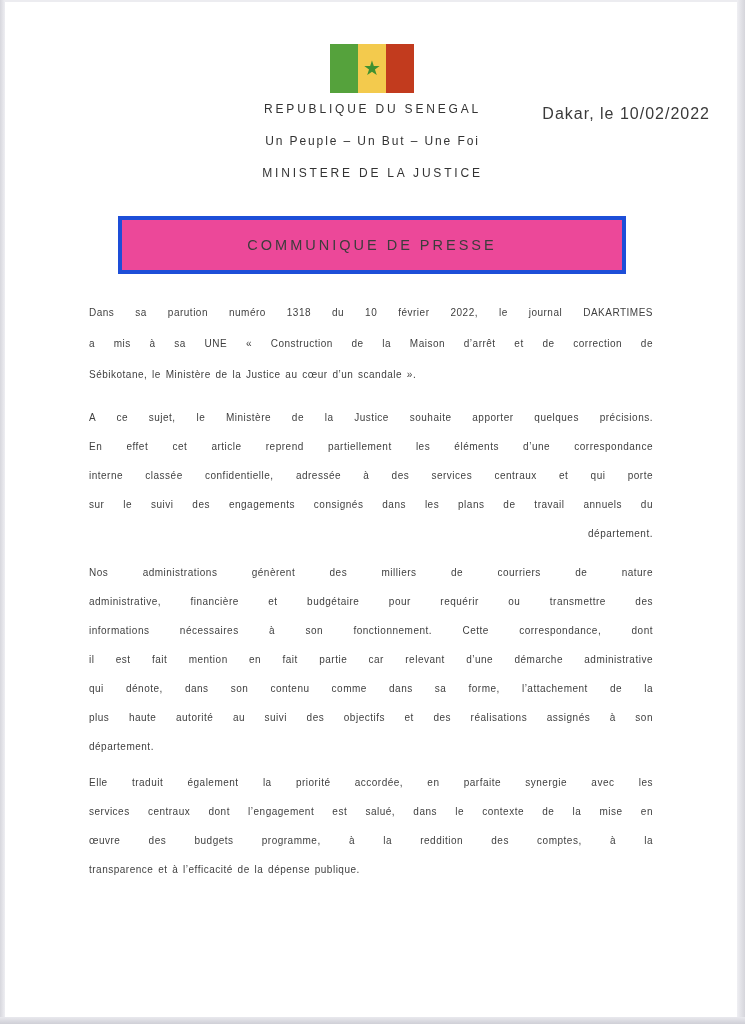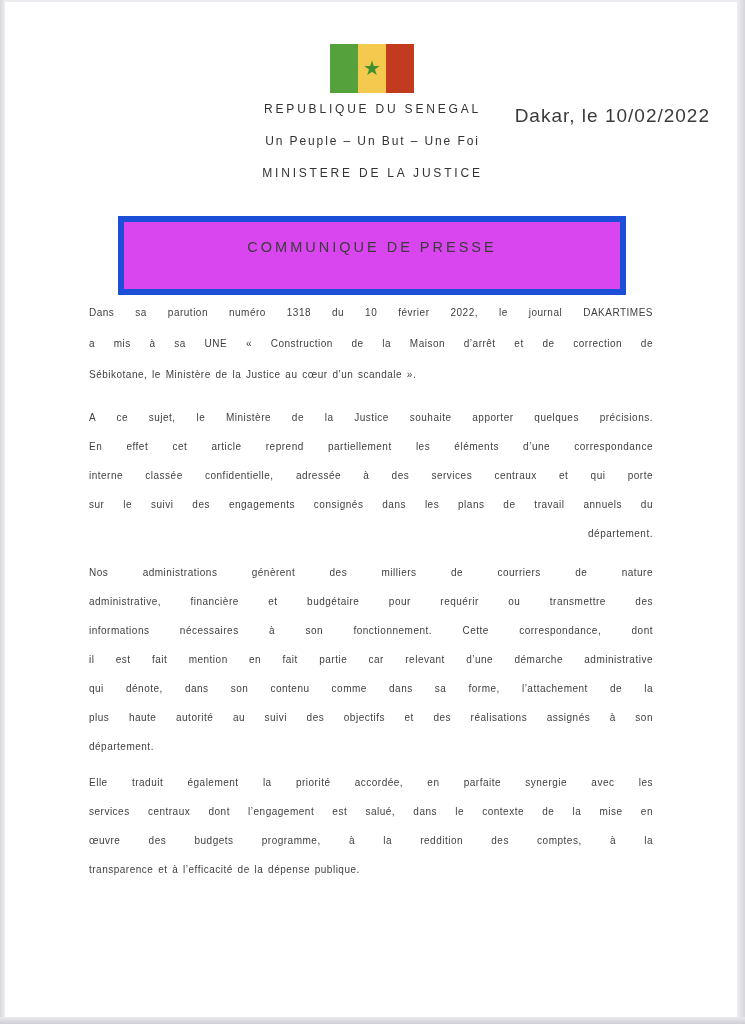--- a/index.html
+++ b/index.html
@@ -43,29 +43,29 @@
     position: absolute; left: 0; width: 745px;
     text-align: center;
     color: #333333;
     font-size: 12px;
   }
   .h-republic { top: 102px; letter-spacing: 2.8px; font-weight: 500; }
   .h-motto    { top: 134px; letter-spacing: 1.9px; font-weight: 500; }
   .h-ministry { top: 166px; letter-spacing: 2.8px; font-weight: 500; text-align: center; }
   .dateline {
     position: absolute; top: 105px; right: 35px;
-    font-size: 19px; letter-spacing: 1px; color: #3a3a3a;
+    font-size: 16px; letter-spacing: 1px; color: #3a3a3a;
   }
 
   
   .title-box {
     position: absolute; left: 118px; top: 216px;
-    width: 508px; height: 79px;
-    border: 6px solid #1d4ed8;
-    background: #d946ef;
+    width: 508px; height: 58px;
+    border: 4px solid #1d4ed8;
+    background: #ec4899;
   }
   .title-box .title {
     margin-top: 17px;
     text-align: center;
     font-size: 14.5px; letter-spacing: 3px;
     color: #3c3c3c; font-weight: 500;
   }
 
   
   .para {

